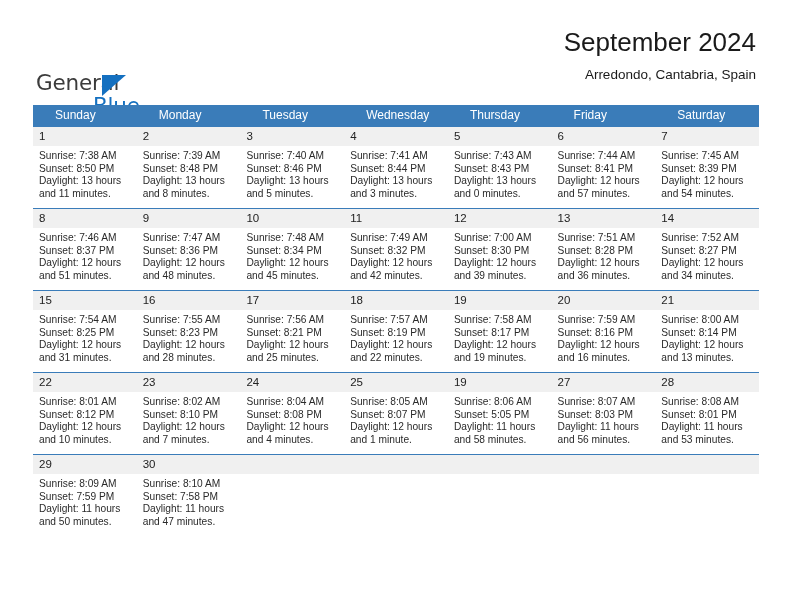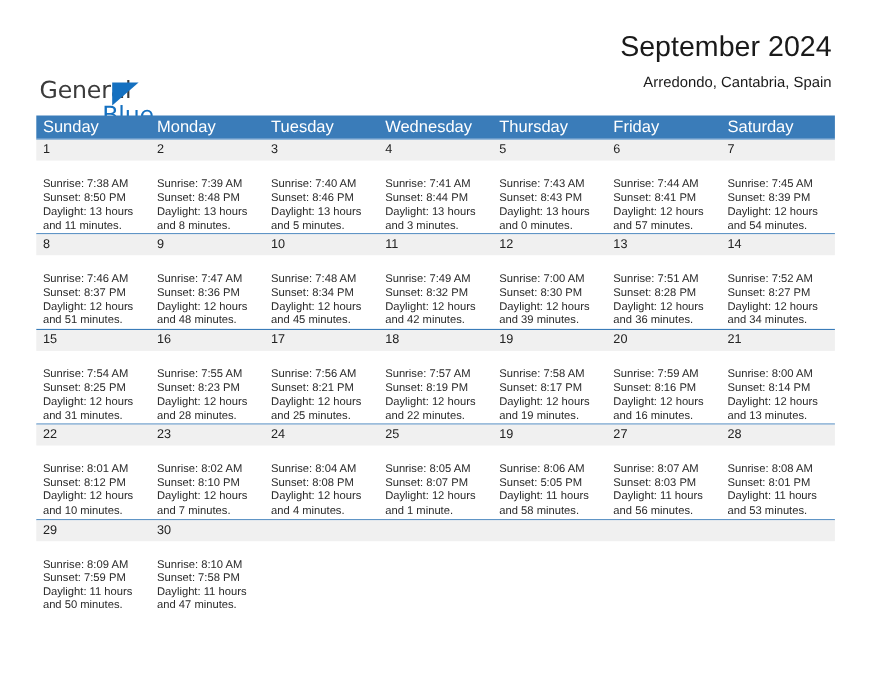--- a/index.html
+++ b/index.html
@@ -97,23 +97,23 @@
     width: 726px;
   }
   .weekdays {
     display: flex;
     background: #3a7cb9;
     height: 21px;
   }
   .weekday {
     flex: 1 1 0;
     color: #ffffff;
-    font-size: 15px;
+    font-size: 12px;
     line-height: 21px;
-    padding-left: 6px;
+    padding-left: 22px;
     box-sizing: border-box;
     white-space: nowrap;
     overflow: hidden;
   }
 
   .week {
     position: relative;
     border-top: 1.5px solid #3a7cb9;
   }
   .week:first-of-type {
@@ -133,21 +133,20 @@
     font-size: 11.5px;
     line-height: 19px;
     padding-left: 6px;
     box-sizing: border-box;
     color: #222222;
   }
   .cell {
     flex: 1 1 0;
     padding: 4px 6px 0 6px;
     box-sizing: border-box;
-    margin-top: 12px;
   }
   .cell-line {
     font-size: 10.2px;
     line-height: 12.6px;
     color: #2a2a2a;
     white-space: nowrap;
   }
 </style>
 </head>
 <body>

